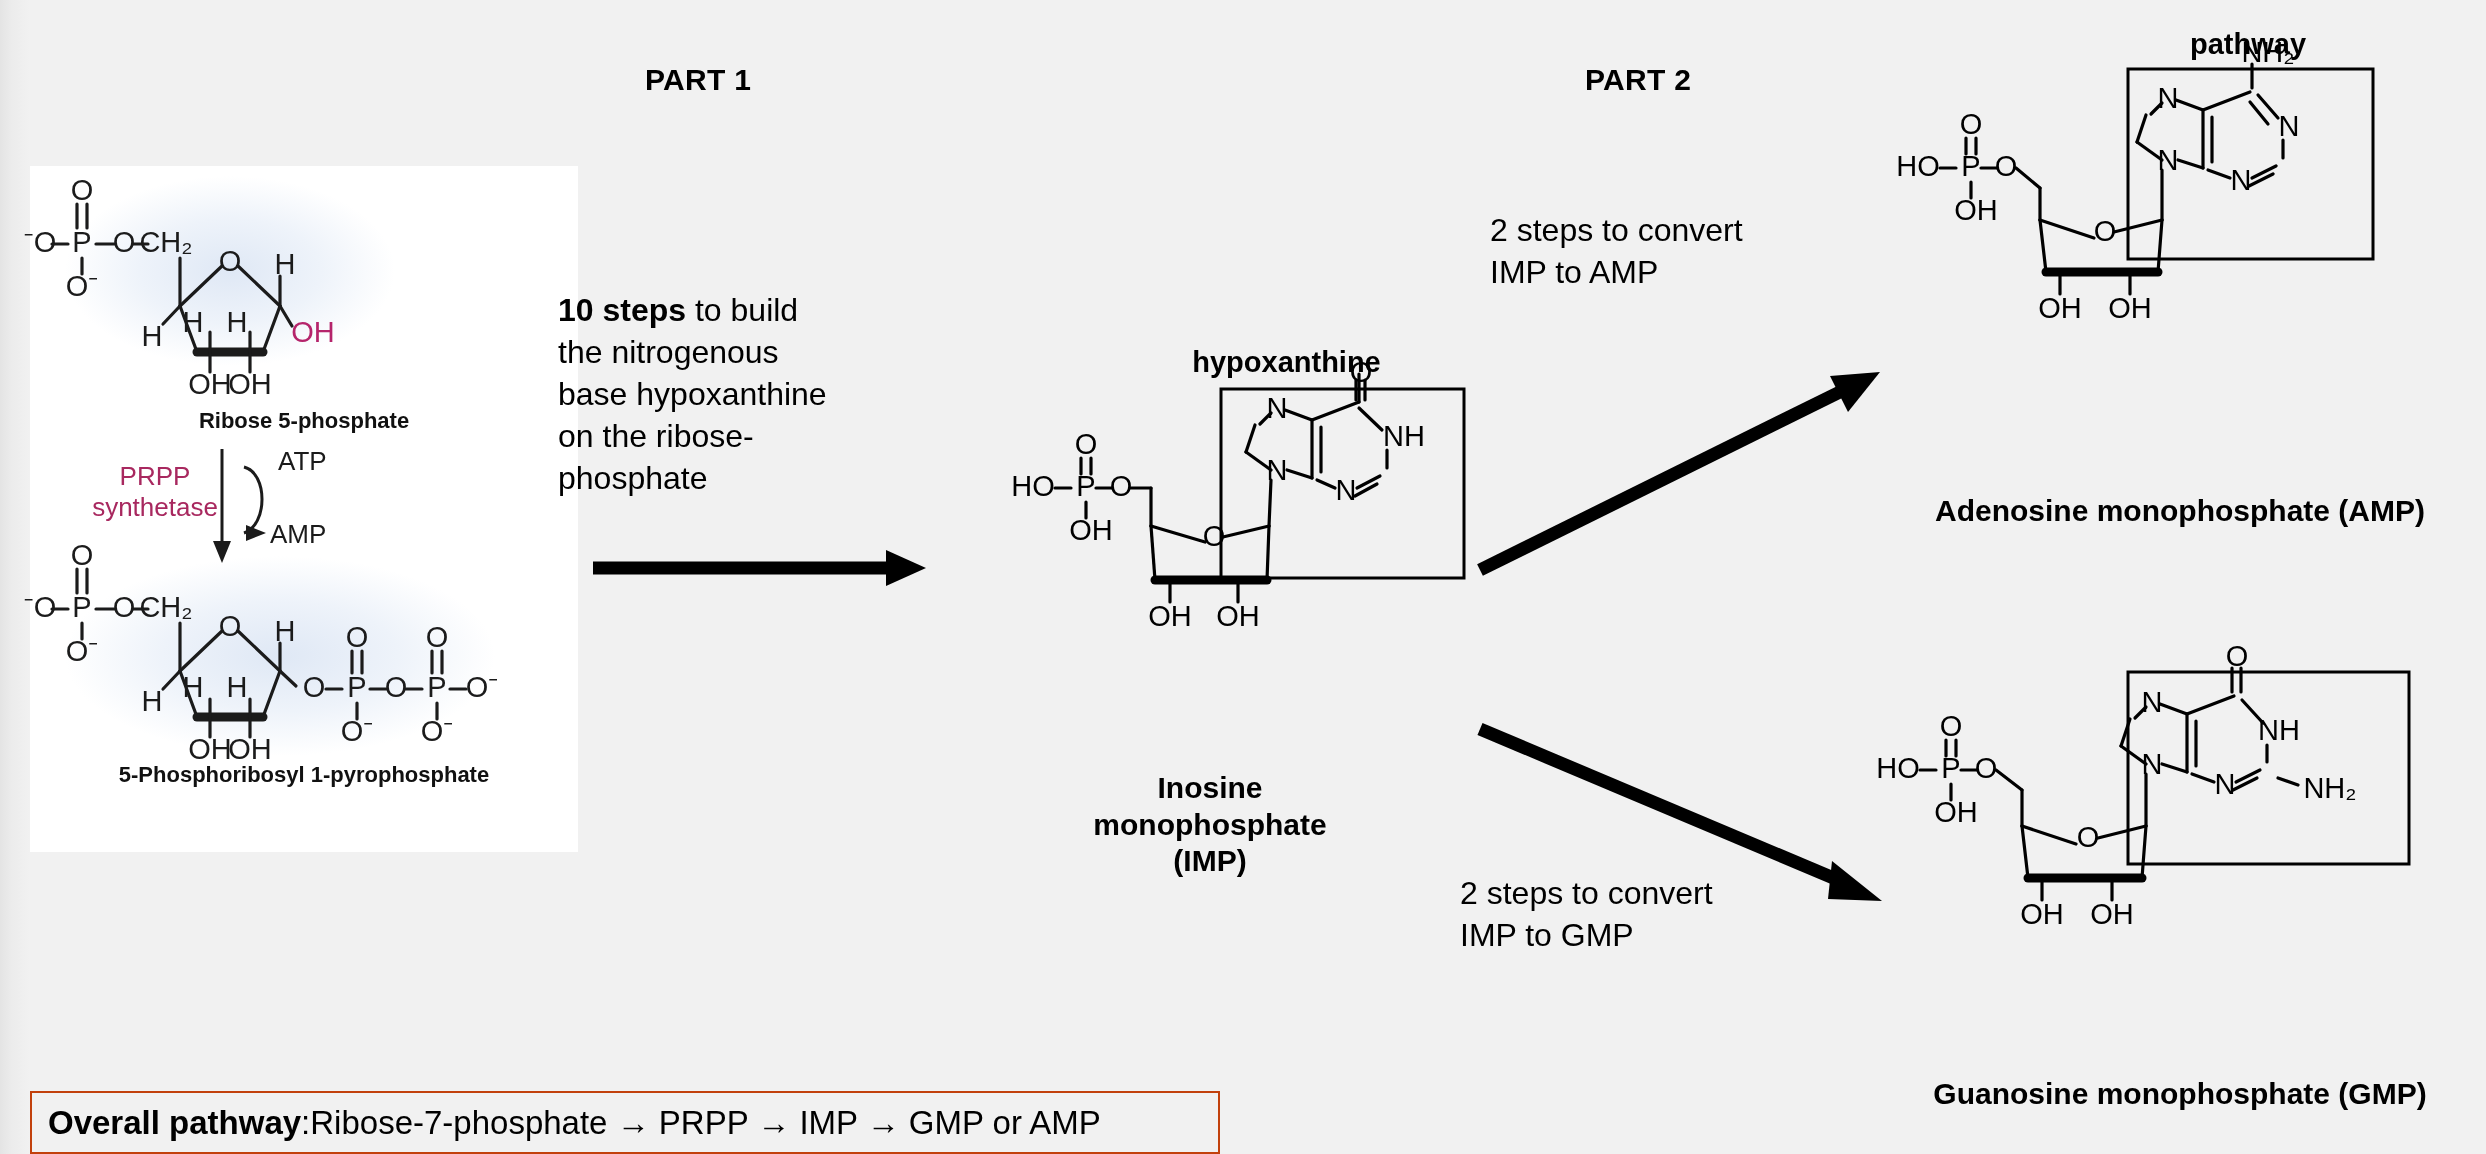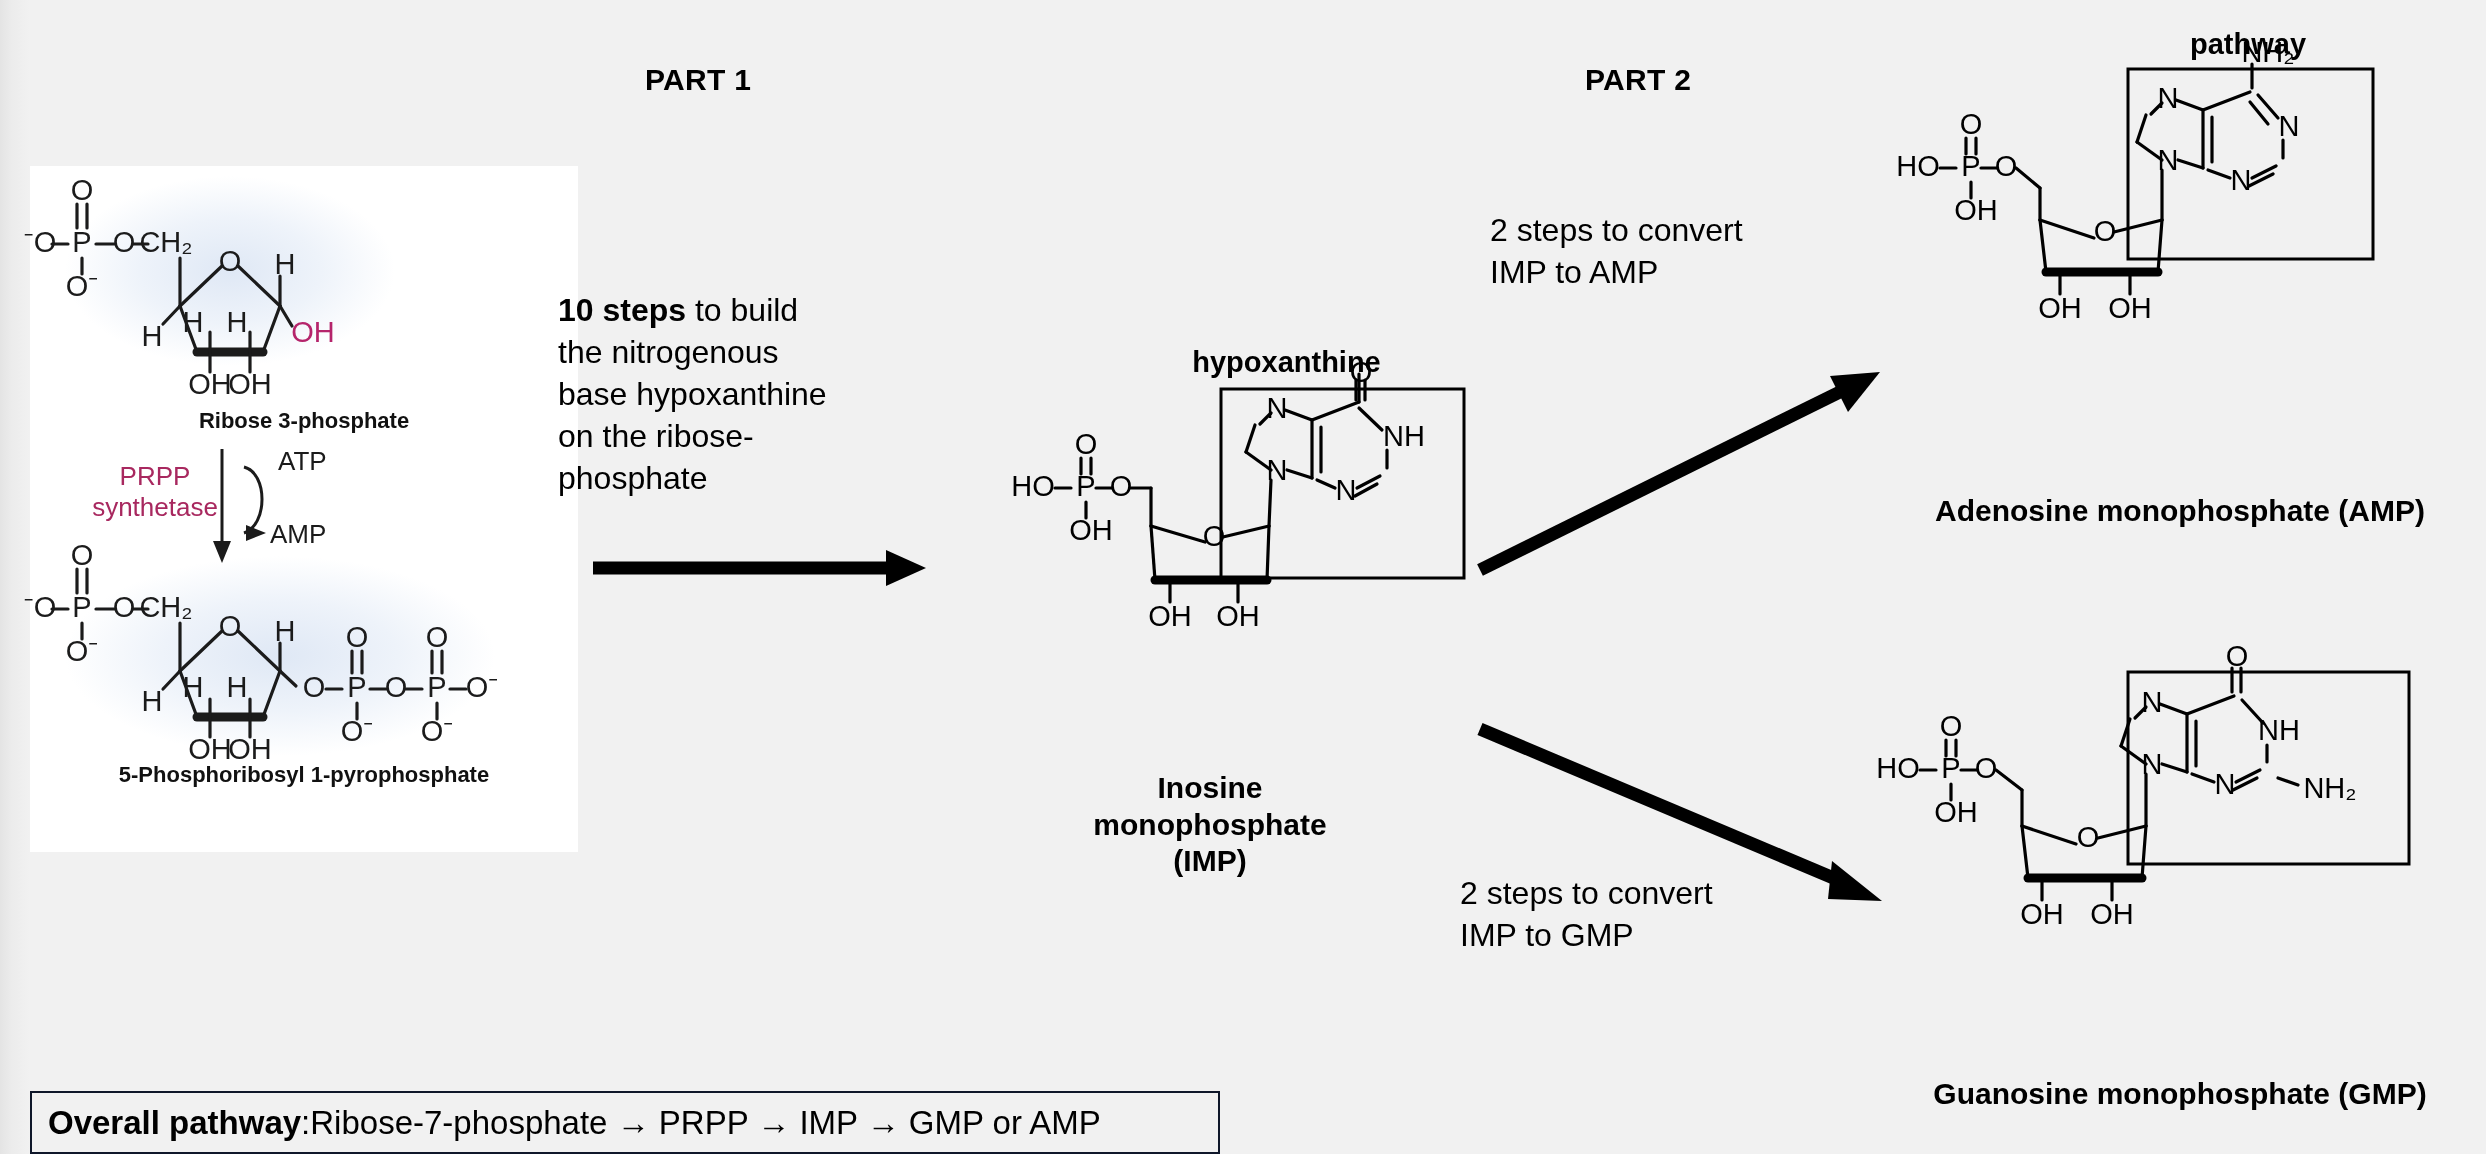--- a/index.html
+++ b/index.html
@@ -54,21 +54,21 @@
     line-height:1.22;white-space:pre-line;
   }
   .box-label{
     position:absolute;font-weight:bold;font-size:29px;text-align:center;
     white-space:nowrap;
   }
 
   
   .overall-box{
     position:absolute;left:30px;top:1091px;width:1190px;height:63px;
-    border:2px solid #0f172a;box-sizing:border-box;
+    border:2px solid #c2410c;box-sizing:border-box;
     display:flex;align-items:center;
     padding-left:16px;
     font-size:33px;
   }
   .overall-box b{font-weight:bold;}
 
   svg{display:block;overflow:visible;}
   text{font-family:"Liberation Sans", sans-serif;}
 </style>
 </head>
@@ -126,21 +126,21 @@
       <text x="122" y="172">H</text>
       <text x="255" y="100">H</text>
       <text x="163" y="158">H</text>
       <text x="207" y="158">H</text>
       <text x="180" y="220">OH</text>
       <text x="220" y="220">OH</text>
       <text x="283" y="168" fill="#b5246b">OH</text>
     </g>
   </svg>
 
-  <div class="scan-caption" style="top:242px;left:0;">Ribose 3-phosphate</div>
+  <div class="scan-caption" style="top:242px;left:0;">Ribose 5-phosphate</div>
 
   <svg class="abs" style="left:0px;top:275px;" width="548" height="130" viewBox="0 0 548 130">
     <g stroke="#1b1b1b" fill="none" stroke-width="3">
 
       <line x1="192" y1="8" x2="192" y2="110"></line>
 
       <path d="M214 26 C 238 32 238 84 214 92" stroke-width="3"></path>
     </g>
 
     <polygon points="192,122 183,100 201,100" fill="#1b1b1b"></polygon>

